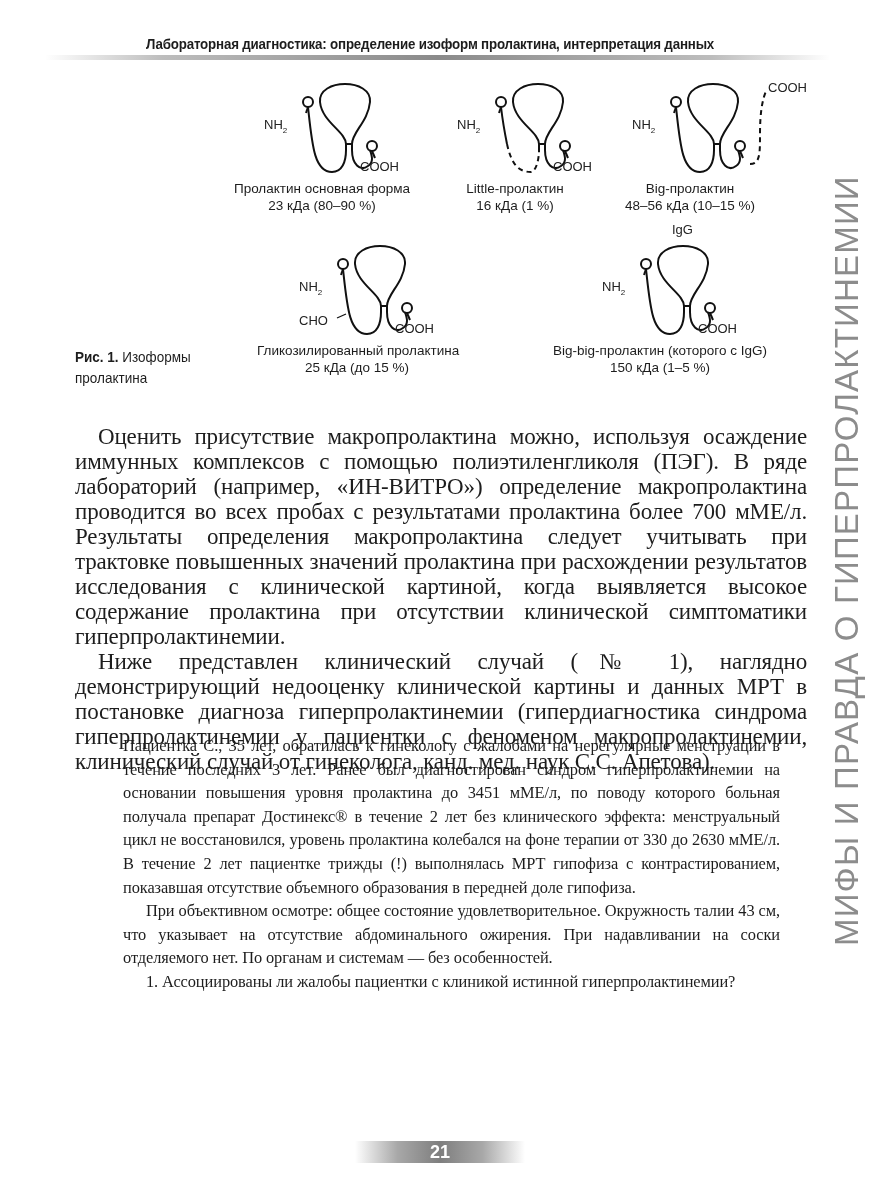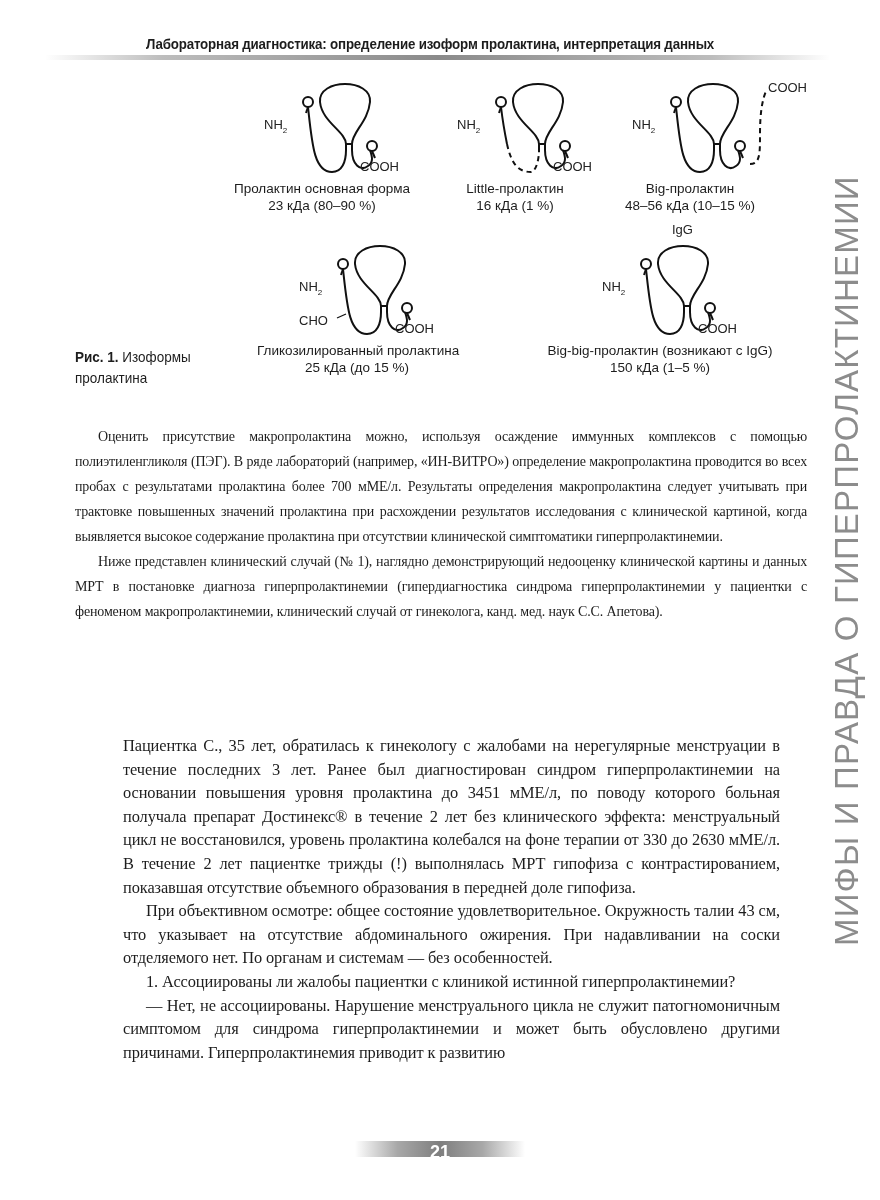--- a/index.html
+++ b/index.html
@@ -25,42 +25,42 @@
 
   .fig-caption {
     position: absolute; left: 75px; top: 346px; width: 170px;
     font-family: "Liberation Sans", sans-serif; font-size: 15px; line-height: 21px;
     transform: scaleX(0.9); transform-origin: left;
   }
   .fig-caption b { font-weight: bold; }
 
   .body-text {
     position: absolute; left: 75px; width: 732px;
-    font-family: "Liberation Serif", serif; font-size: 14px; line-height: 25px;
+    font-family: "Liberation Serif", serif; font-size: 23px; line-height: 25px;
     text-align: justify; letter-spacing: -0.15px;
   }
   .body-text p { margin: 0; text-indent: 23px; }
 
   .case-box {
     position: absolute; left: 123px; width: 657px;
     font-family: "Liberation Serif", serif; font-size: 16.4px; line-height: 23.6px;
     text-align: justify; letter-spacing: -0.1px;
   }
   .case-box p { margin: 0; text-indent: 23px; }
   .case-box p.noindent { text-indent: 0; }
 
   .side-title {
     position: absolute; left: 822px; top: 946px; width: 720px; height: 50px;
     transform: rotate(-90deg); transform-origin: top left;
     font-family: "Liberation Sans", sans-serif; font-size: 33px; letter-spacing: 1.2px;
     color: #8c8c8c; white-space: nowrap; line-height: 50px;
   }
 
   .folio {
-    position: absolute; left: 355px; top: 1141px; width: 170px; height: 16px;
+    position: absolute; left: 355px; top: 1141px; width: 170px; height: 22px;
     background: linear-gradient(to right, #ffffff 0%, #a8a8a8 25%, #7e7e7e 50%, #a8a8a8 75%, #ffffff 100%);
     text-align: center; color: #ffffff; font-family: "Liberation Sans", sans-serif;
     font-weight: bold; font-size: 18px; line-height: 22px;
   }
 </style>
 </head>
 <body>
 
 <div class="running-head">Лабораторная диагностика: определение изоформ пролактина, интерпретация данных</div>
 <div class="running-rule"></div>
@@ -151,37 +151,36 @@
         <path d="M66 23 C70 60, 72 88, 90 88 C100 88, 104 78, 104 66 L104 60"></path>
         <path d="M104 60 C104 48, 80 38, 78 18 C76 -6, 130 -6, 128 18 C126 38, 110 48, 110 60 L110 66 C110 80, 118 88, 126 82 C132 78, 130 72, 128 66"></path>
         <path d="M104 60 L110 60"></path>
         <circle cx="130" cy="62" r="5"></circle>
         <path d="M130 67 L133 74"></path>
       </g>
       <text class="lbl" x="92" y="-12">IgG</text>
       <text class="lbl" x="22" y="45"><tspan>NH</tspan><tspan class="sub" dy="4">2</tspan></text>
       <text class="lbl" x="118" y="87">COOH</text>
     </svg>
-    <div class="cap">Big-big-пролактин (возникают с IgG)</div>
+    <div class="cap">Big-big-пролактин (которого с IgG)</div>
     <div class="cap">150 кДа (1–5 %)</div>
   </div>
 </div>
 
 <div class="fig-caption">
   <b>Рис. 1.</b>
   <span>Изоформы пролактина</span>
 </div>
 
 <div class="body-text" style="top:424px;">
   <p>Оценить присутствие макропролактина можно, используя осаждение иммунных комплексов с помощью полиэтиленгликоля (ПЭГ). В ряде лабораторий (например, «ИН-ВИТРО») определение макропролактина проводится во всех пробах с результатами пролактина более 700 мМЕ/л. Результаты определения макропролактина следует учитывать при трактовке повышенных значений пролактина при расхождении результатов исследования с клинической картиной, когда выявляется высокое содержание пролактина при отсутствии клинической симптоматики гиперпролактинемии.</p>
   <p>Ниже представлен клинический случай (№ 1), наглядно демонстрирующий недооценку клинической картины и данных МРТ в постановке диагноза гиперпролактинемии (гипердиагностика синдрома гиперпролактинемии у пациентки с феноменом макропролактинемии, клинический случай от гинеколога, канд. мед. наук С.С. Апетова).</p>
 </div>
 
 <div class="case-box" style="top:734px;">
   <p class="noindent">Пациентка С., 35 лет, обратилась к гинекологу с жалобами на нерегулярные менструации в течение последних 3 лет. Ранее был диагностирован синдром гиперпролактинемии на основании повышения уровня пролактина до 3451 мМЕ/л, по поводу которого больная получала препарат Достинекс® в течение 2 лет без клинического эффекта: менструальный цикл не восстановился, уровень пролактина колебался на фоне терапии от 330 до 2630 мМЕ/л. В течение 2 лет пациентке трижды (!) выполнялась МРТ гипофиза с контрастированием, показавшая отсутствие объемного образования в передней доле гипофиза.</p>
   <p>При объективном осмотре: общее состояние удовлетворительное. Окружность талии 43 см, что указывает на отсутствие абдоминального ожирения. При надавливании на соски отделяемого нет. По органам и системам — без особенностей.</p>
   <p>1. Ассоциированы ли жалобы пациентки с клиникой истинной гиперпролактинемии?</p>
-  <p>— Нет, не ассоциированы. Нарушение менструального цикла не служит патогномоничным симптомом для синдрома гиперпролактинемии и может быть обусловлено другими причинами. Гиперпролактинемия приводит к развитию</p>
 </div>
 
 <div class="side-title">МИФЫ И ПРАВДА О ГИПЕРПРОЛАКТИНЕМИИ</div>
 
 <div class="folio">21</div>
 
 </body></html>

